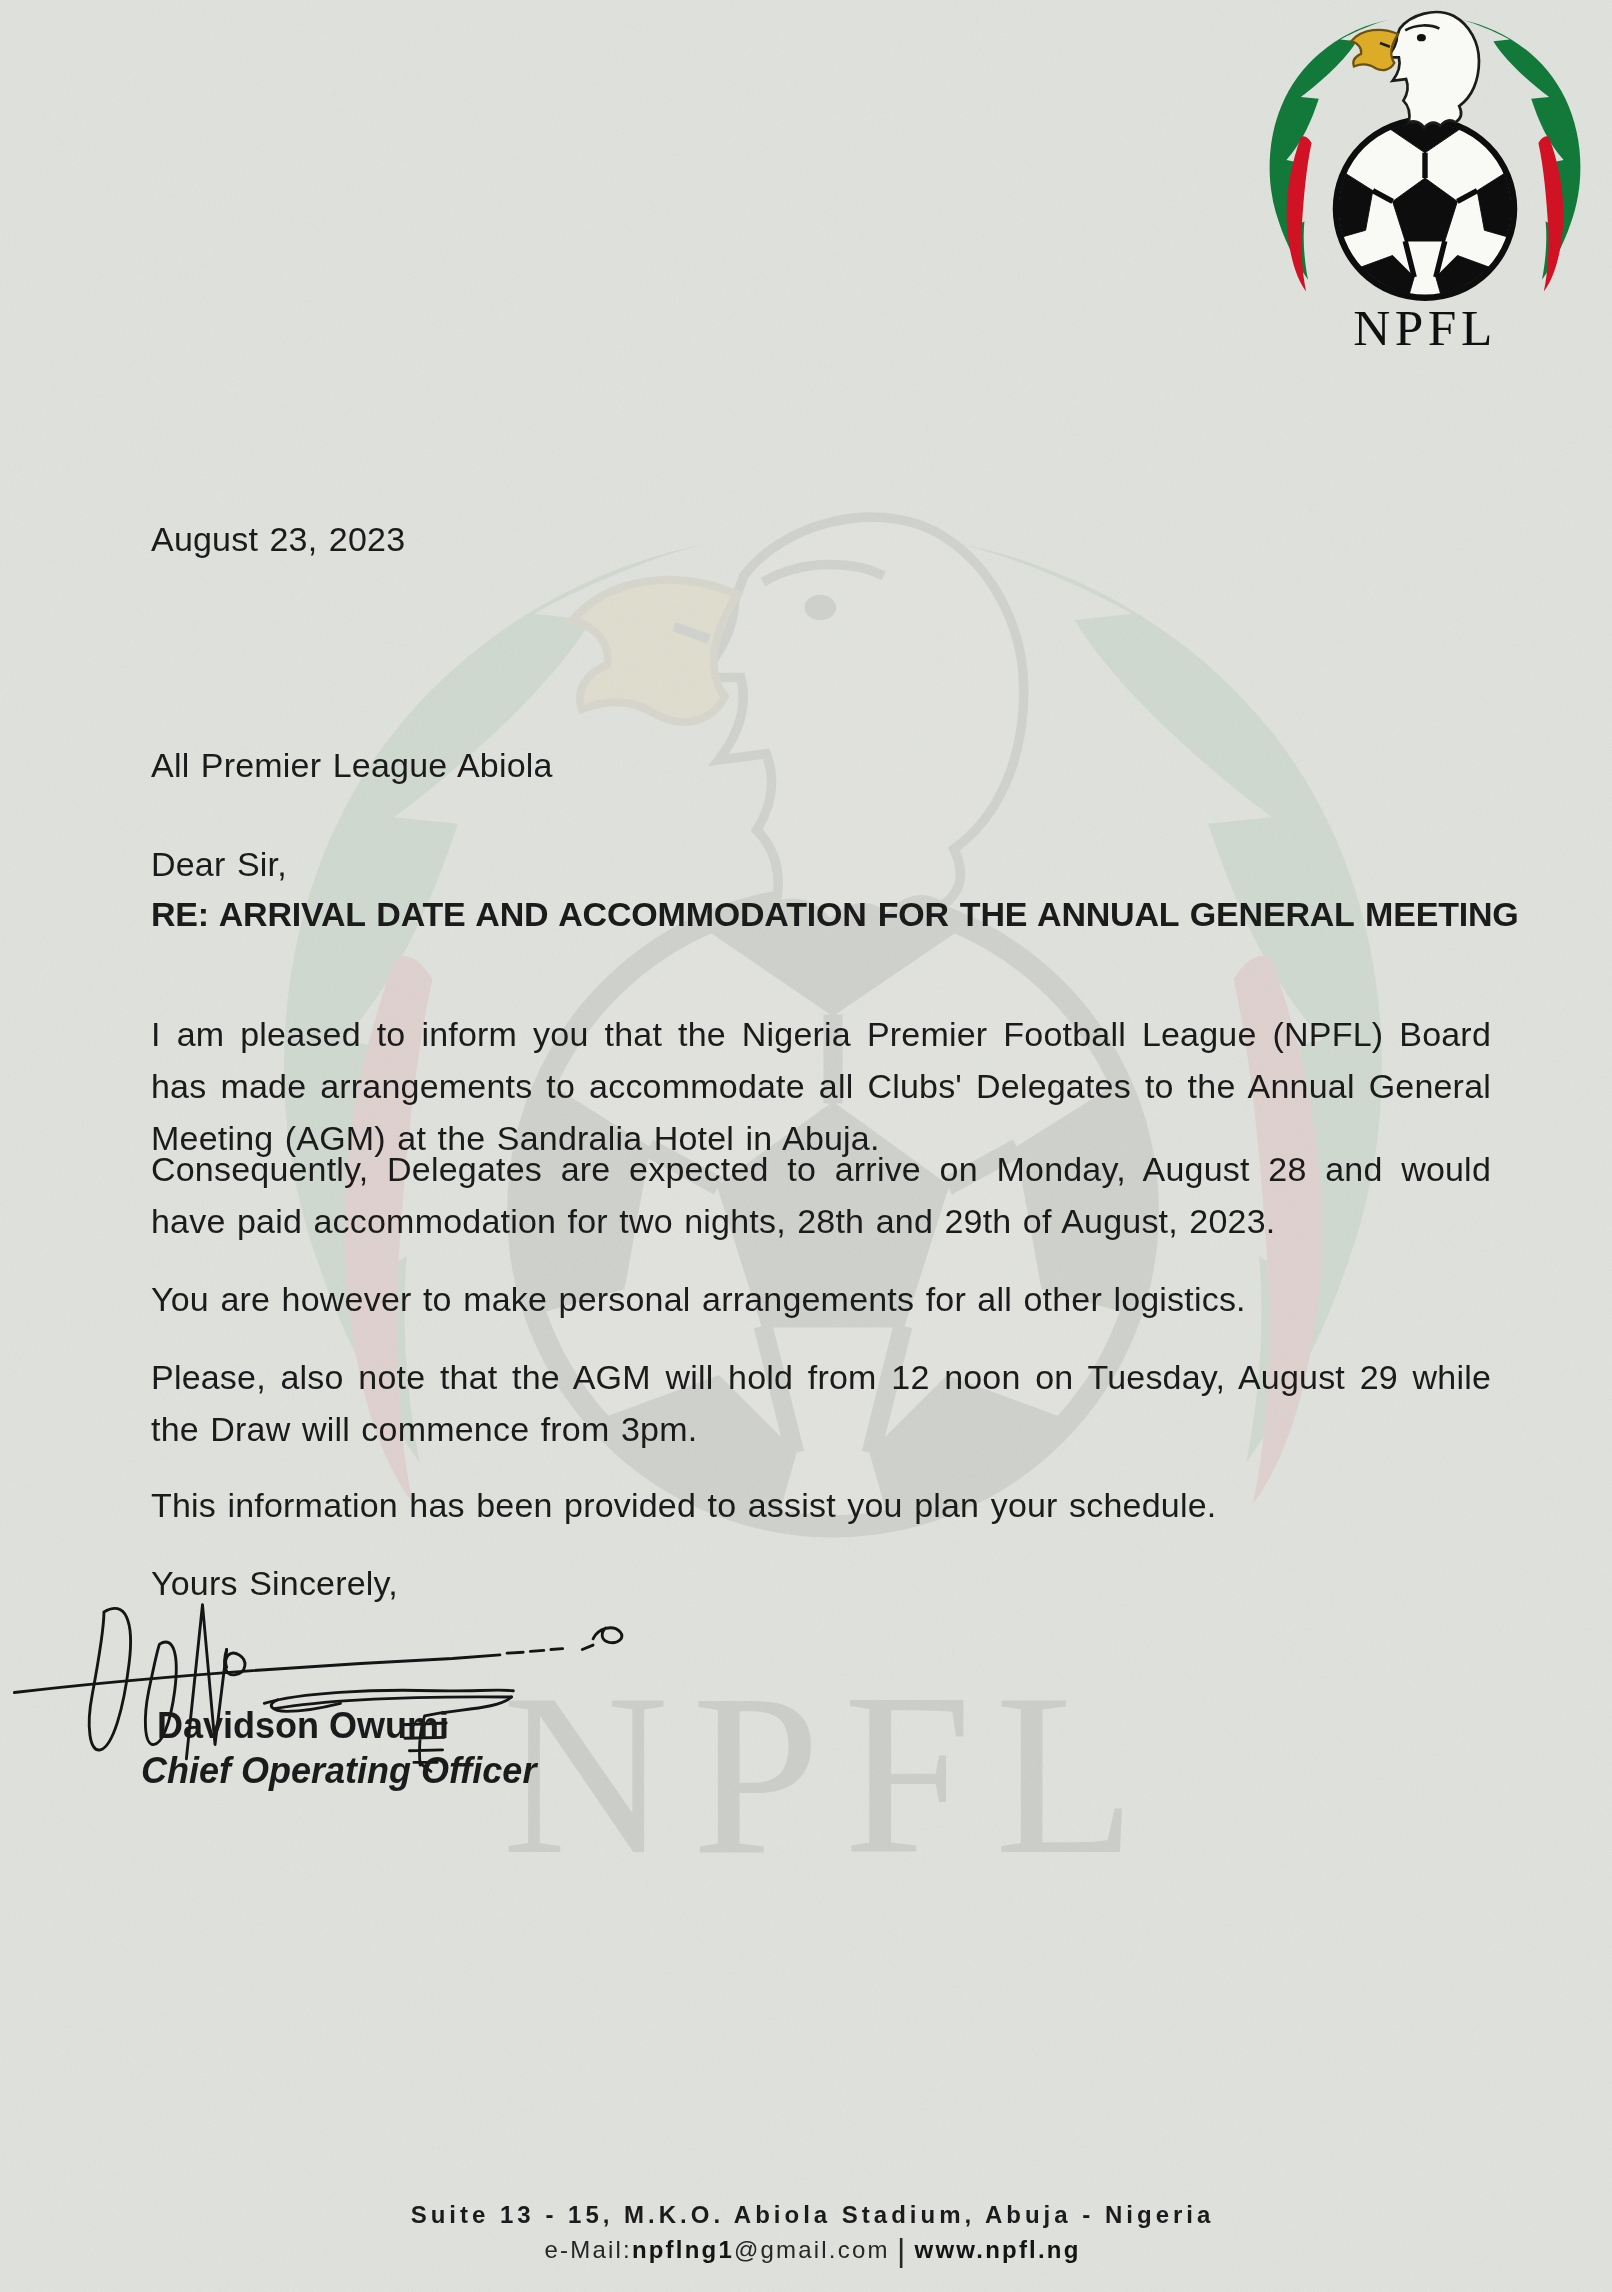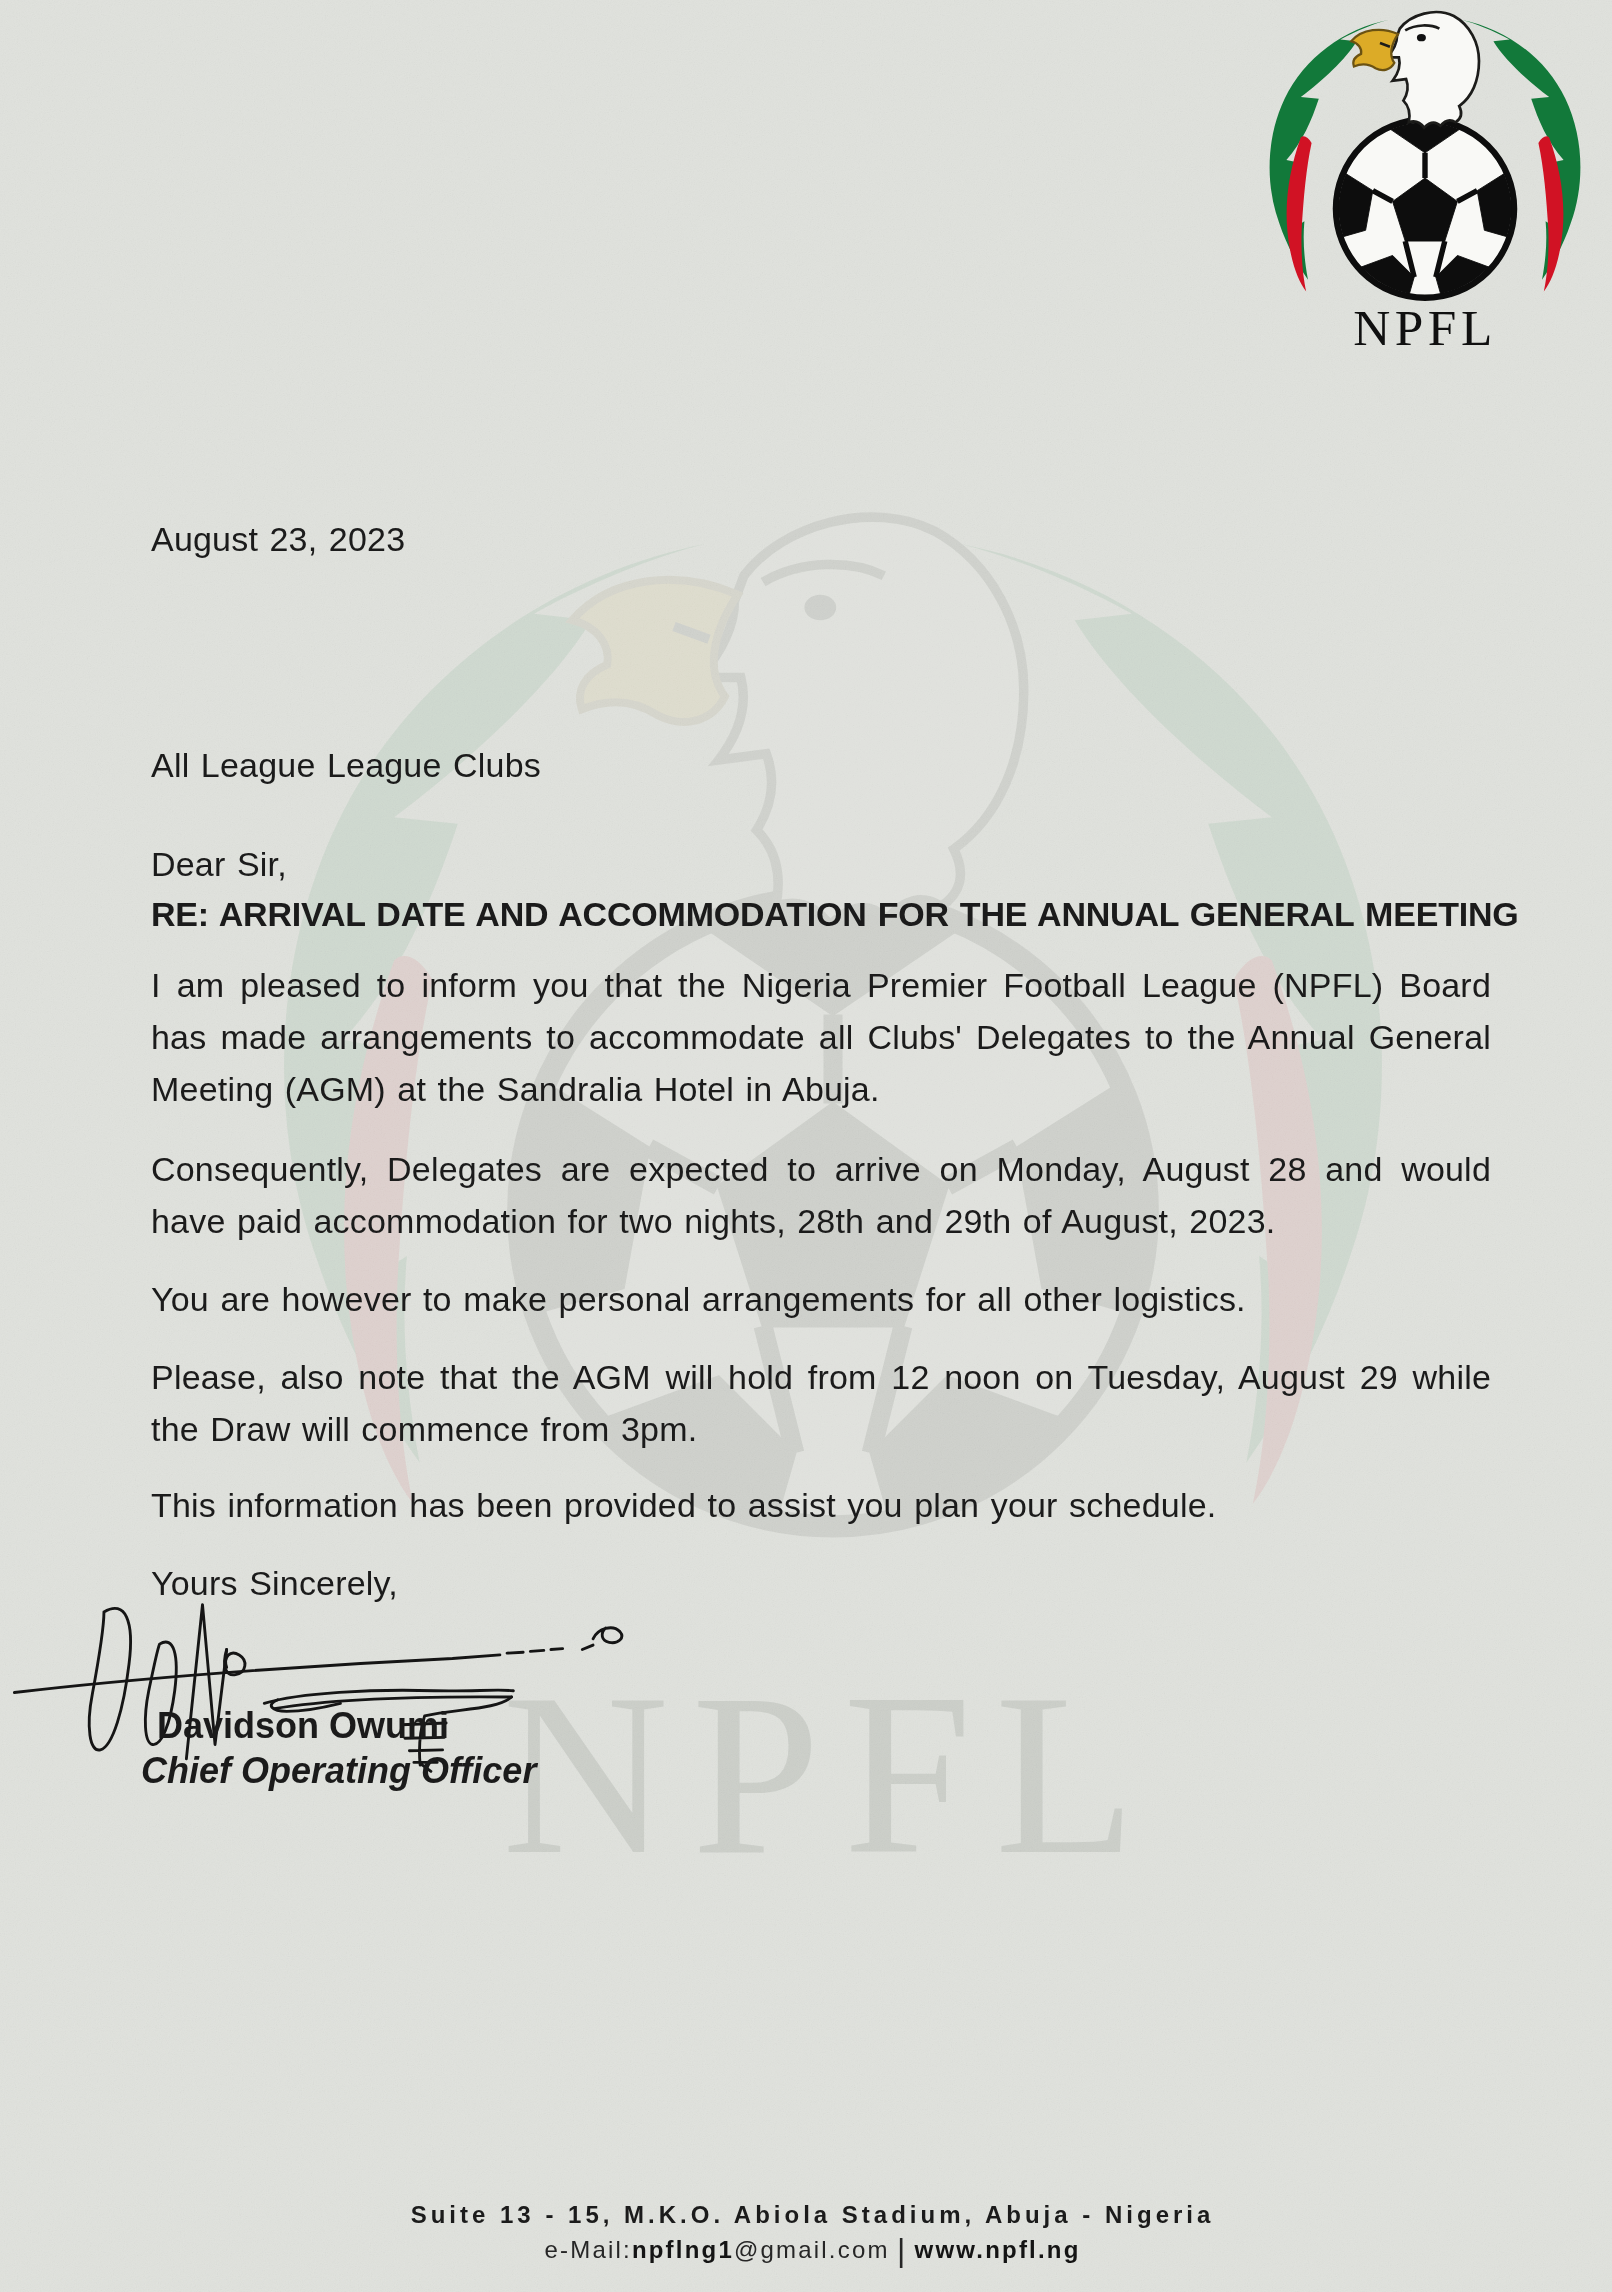--- a/index.html
+++ b/index.html
@@ -95,25 +95,25 @@
   </svg>
 
   <div class="wm-text">NPFL</div>
 
   <svg class="logo" viewBox="0 0 400 395">
     <use href="#crest" width="400" height="340"></use>
     <text class="logo-text" x="200" y="378" text-anchor="middle">NPFL</text>
   </svg>
 
   <p class="block" style="top:501px">August 23, 2023</p>
-  <p class="block" style="top:727px">All League League Clubs</p>
+  <p class="block" style="top:727px">All Premier League Abiola</p>
   <p class="block" style="top:826px">Dear Sir,</p>
   <p class="block bold nowrap" style="top:876px">RE: ARRIVAL DATE AND ACCOMMODATION FOR THE ANNUAL GENERAL MEETING</p>
 
-  <p class="block justify" style="top:947px">I am pleased to inform you that the Nigeria Premier Football League (NPFL) Board has made arrangements to accommodate all Clubs' Delegates to the Annual General Meeting (AGM) at the Sandralia Hotel in Abuja.</p>
+  <p class="block justify" style="top:996px">I am pleased to inform you that the Nigeria Premier Football League (NPFL) Board has made arrangements to accommodate all Clubs' Delegates to the Annual General Meeting (AGM) at the Sandralia Hotel in Abuja.</p>
   <p class="block justify" style="top:1131px">Consequently, Delegates are expected to arrive on Monday, August 28 and would have paid accommodation for two nights, 28th and 29th of August, 2023.</p>
   <p class="block justify" style="top:1261px">You are however to make personal arrangements for all other logistics.</p>
   <p class="block justify" style="top:1339px">Please, also note that the AGM will hold from 12 noon on Tuesday, August 29 while the Draw will commence from 3pm.</p>
   <p class="block" style="top:1545px">Yours Sincerely,</p>
 
   <p class="block justify" style="top:1467px">This information has been provided to assist you plan your schedule.</p>
 
   <svg class="signature" viewBox="0 0 710 215">
     <g class="sig-stroke">
       <path d="M6,112 C140,96 330,82 495,74 L548,70"></path>

